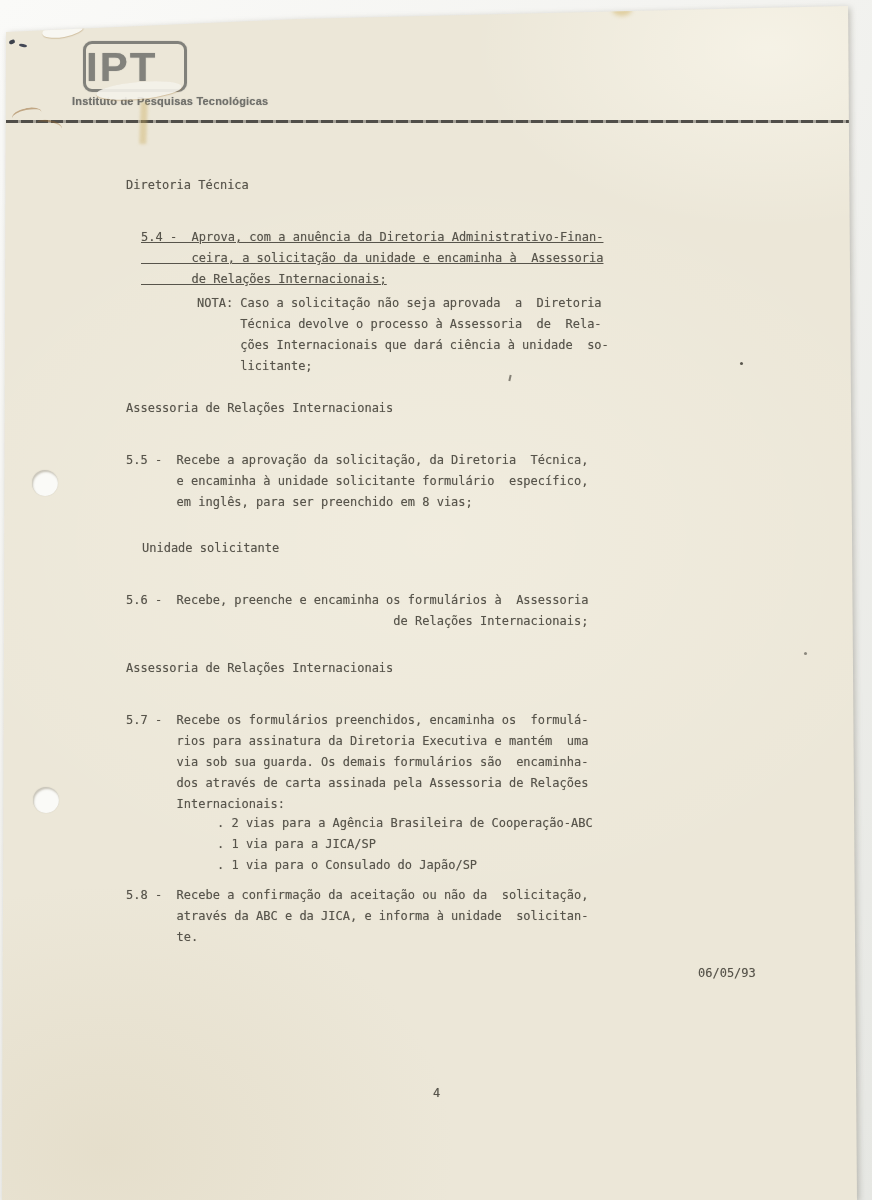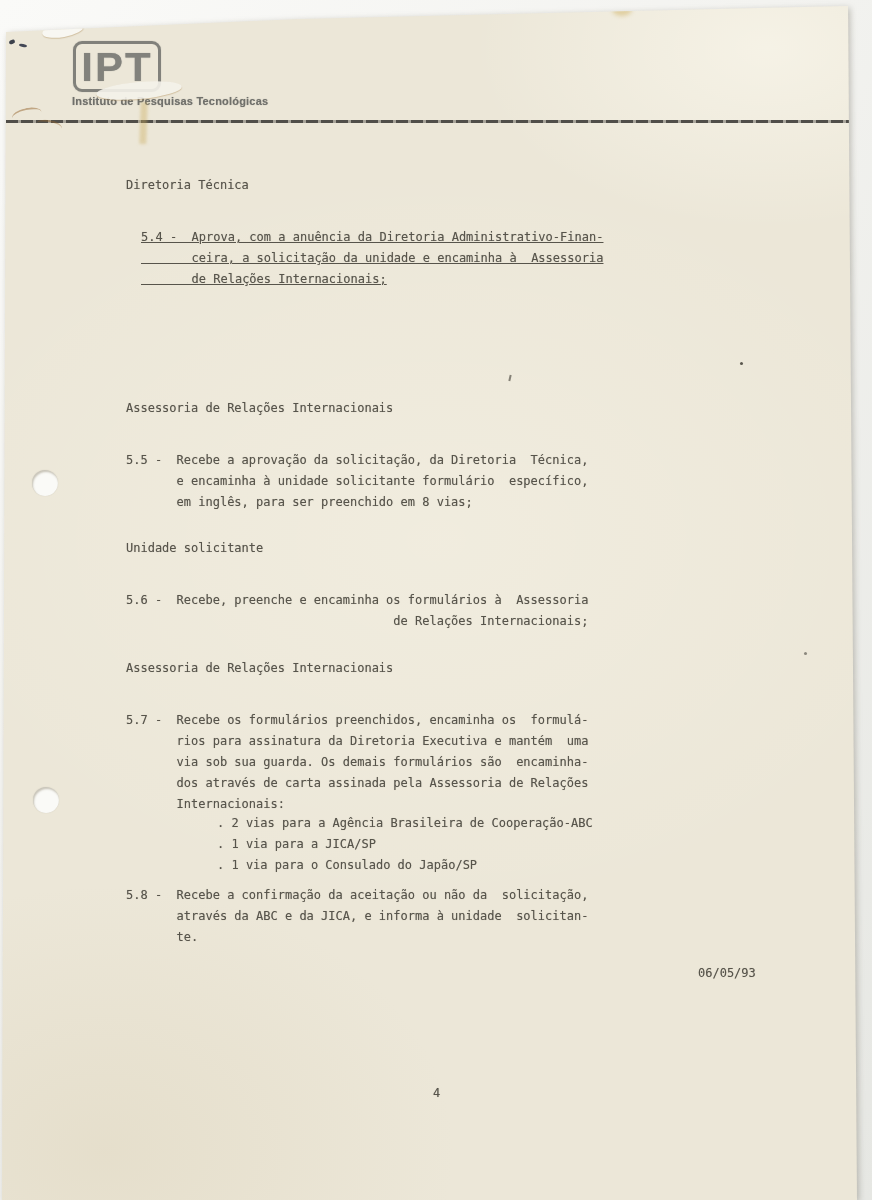--- a/index.html
+++ b/index.html
@@ -25,26 +25,26 @@
     clip-path: polygon(6px 32px, 300px 19px, 848px 6px, 857px 1200px, 2px 1200px);
     background:
       radial-gradient(420px 260px at 88% 4%, rgba(255,253,244,0.5), rgba(255,253,244,0) 70%),
       radial-gradient(500px 380px at 12% 96%, rgba(214,203,175,0.30), rgba(214,203,175,0) 70%),
       radial-gradient(700px 500px at 50% 45%, rgba(255,252,242,0.25), rgba(255,252,242,0) 75%),
       #ece7d8;
   }
 
   
   .ipt-logo {
-    position: absolute; left: 73px; top: 41px;
-    width: 88px; height: 51px;
+    position: absolute; left: 83px; top: 41px;
+    width: 104px; height: 51px;
     box-sizing: border-box;
     border: 3px solid #81817b;
     border-radius: 9px;
-    text-align: center;
+    text-align: left;
     box-shadow: 0 0 1px rgba(130,130,124,0.6);
   }
   .ipt-letters {
     display: block;
     font-family: "Liberation Sans", sans-serif;
     font-weight: bold;
     font-size: 42px;
     line-height: 47px;
     letter-spacing: 2px;
     color: #82827c;
@@ -76,21 +76,21 @@
     line-height: 21px;
     white-space: pre;
     color: #57544b;
     text-shadow: 0 0 0.7px rgba(87,84,75,0.45);
   }
   .b-head1  { left: 126px; top: 175px; }
   .b-p54    { left: 141px; top: 227px; text-decoration: underline; }
   .b-nota   { left: 197px; top: 293px; }
   .b-head2  { left: 126px; top: 398px; }
   .b-p55    { left: 126px; top: 450px; }
-  .b-head3  { left: 126px; top: 538px; }
+  .b-head3  { left: 142px; top: 538px; }
   .b-p56    { left: 126px; top: 590px; text-align: right; }
   .b-head4  { left: 126px; top: 658px; }
   .b-p57    { left: 126px; top: 710px; }
   .b-dist   { left: 217px; top: 813px; }
   .b-p58    { left: 126px; top: 885px; }
   .b-date   { left: 698px; top: 963px; }
   .b-page   { left: 433px; top: 1083px; }
 
   
   .hole {
@@ -168,20 +168,24 @@
       <div class="ipt-logo">
         <span class="ipt-letters">IPT</span>
       </div>
       <div class="org-name">Instituto de Pesquisas Tecnológicas</div>
       <div class="header-rule"></div>
 
       <pre class="tw b-head1">Diretoria Técnica</pre>
       <pre class="tw b-p54">5.4 -  Aprova, com a anuência da Diretoria Administrativo-Finan-
        ceira, a solicitação da unidade e encaminha à  Assessoria
        de Relações Internacionais;</pre>
+      <pre class="tw b-nota">NOTA: Caso a solicitação não seja aprovada  a  Diretoria
+      Técnica devolve o processo à Assessoria  de  Rela-
+      ções Internacionais que dará ciência à unidade  so-
+      licitante;</pre>
       <pre class="tw b-head2">Assessoria de Relações Internacionais</pre>
       <pre class="tw b-p55">5.5 -  Recebe a aprovação da solicitação, da Diretoria  Técnica,
        e encaminha à unidade solicitante formulário  específico,
        em inglês, para ser preenchido em 8 vias;</pre>
       <pre class="tw b-head3">Unidade solicitante</pre>
       <pre class="tw b-p56">5.6 -  Recebe, preenche e encaminha os formulários à  Assessoria
        de Relações Internacionais;</pre>
       <pre class="tw b-head4">Assessoria de Relações Internacionais</pre>
       <pre class="tw b-p57">5.7 -  Recebe os formulários preenchidos, encaminha os  formulá-
        rios para assinatura da Diretoria Executiva e mantém  uma

